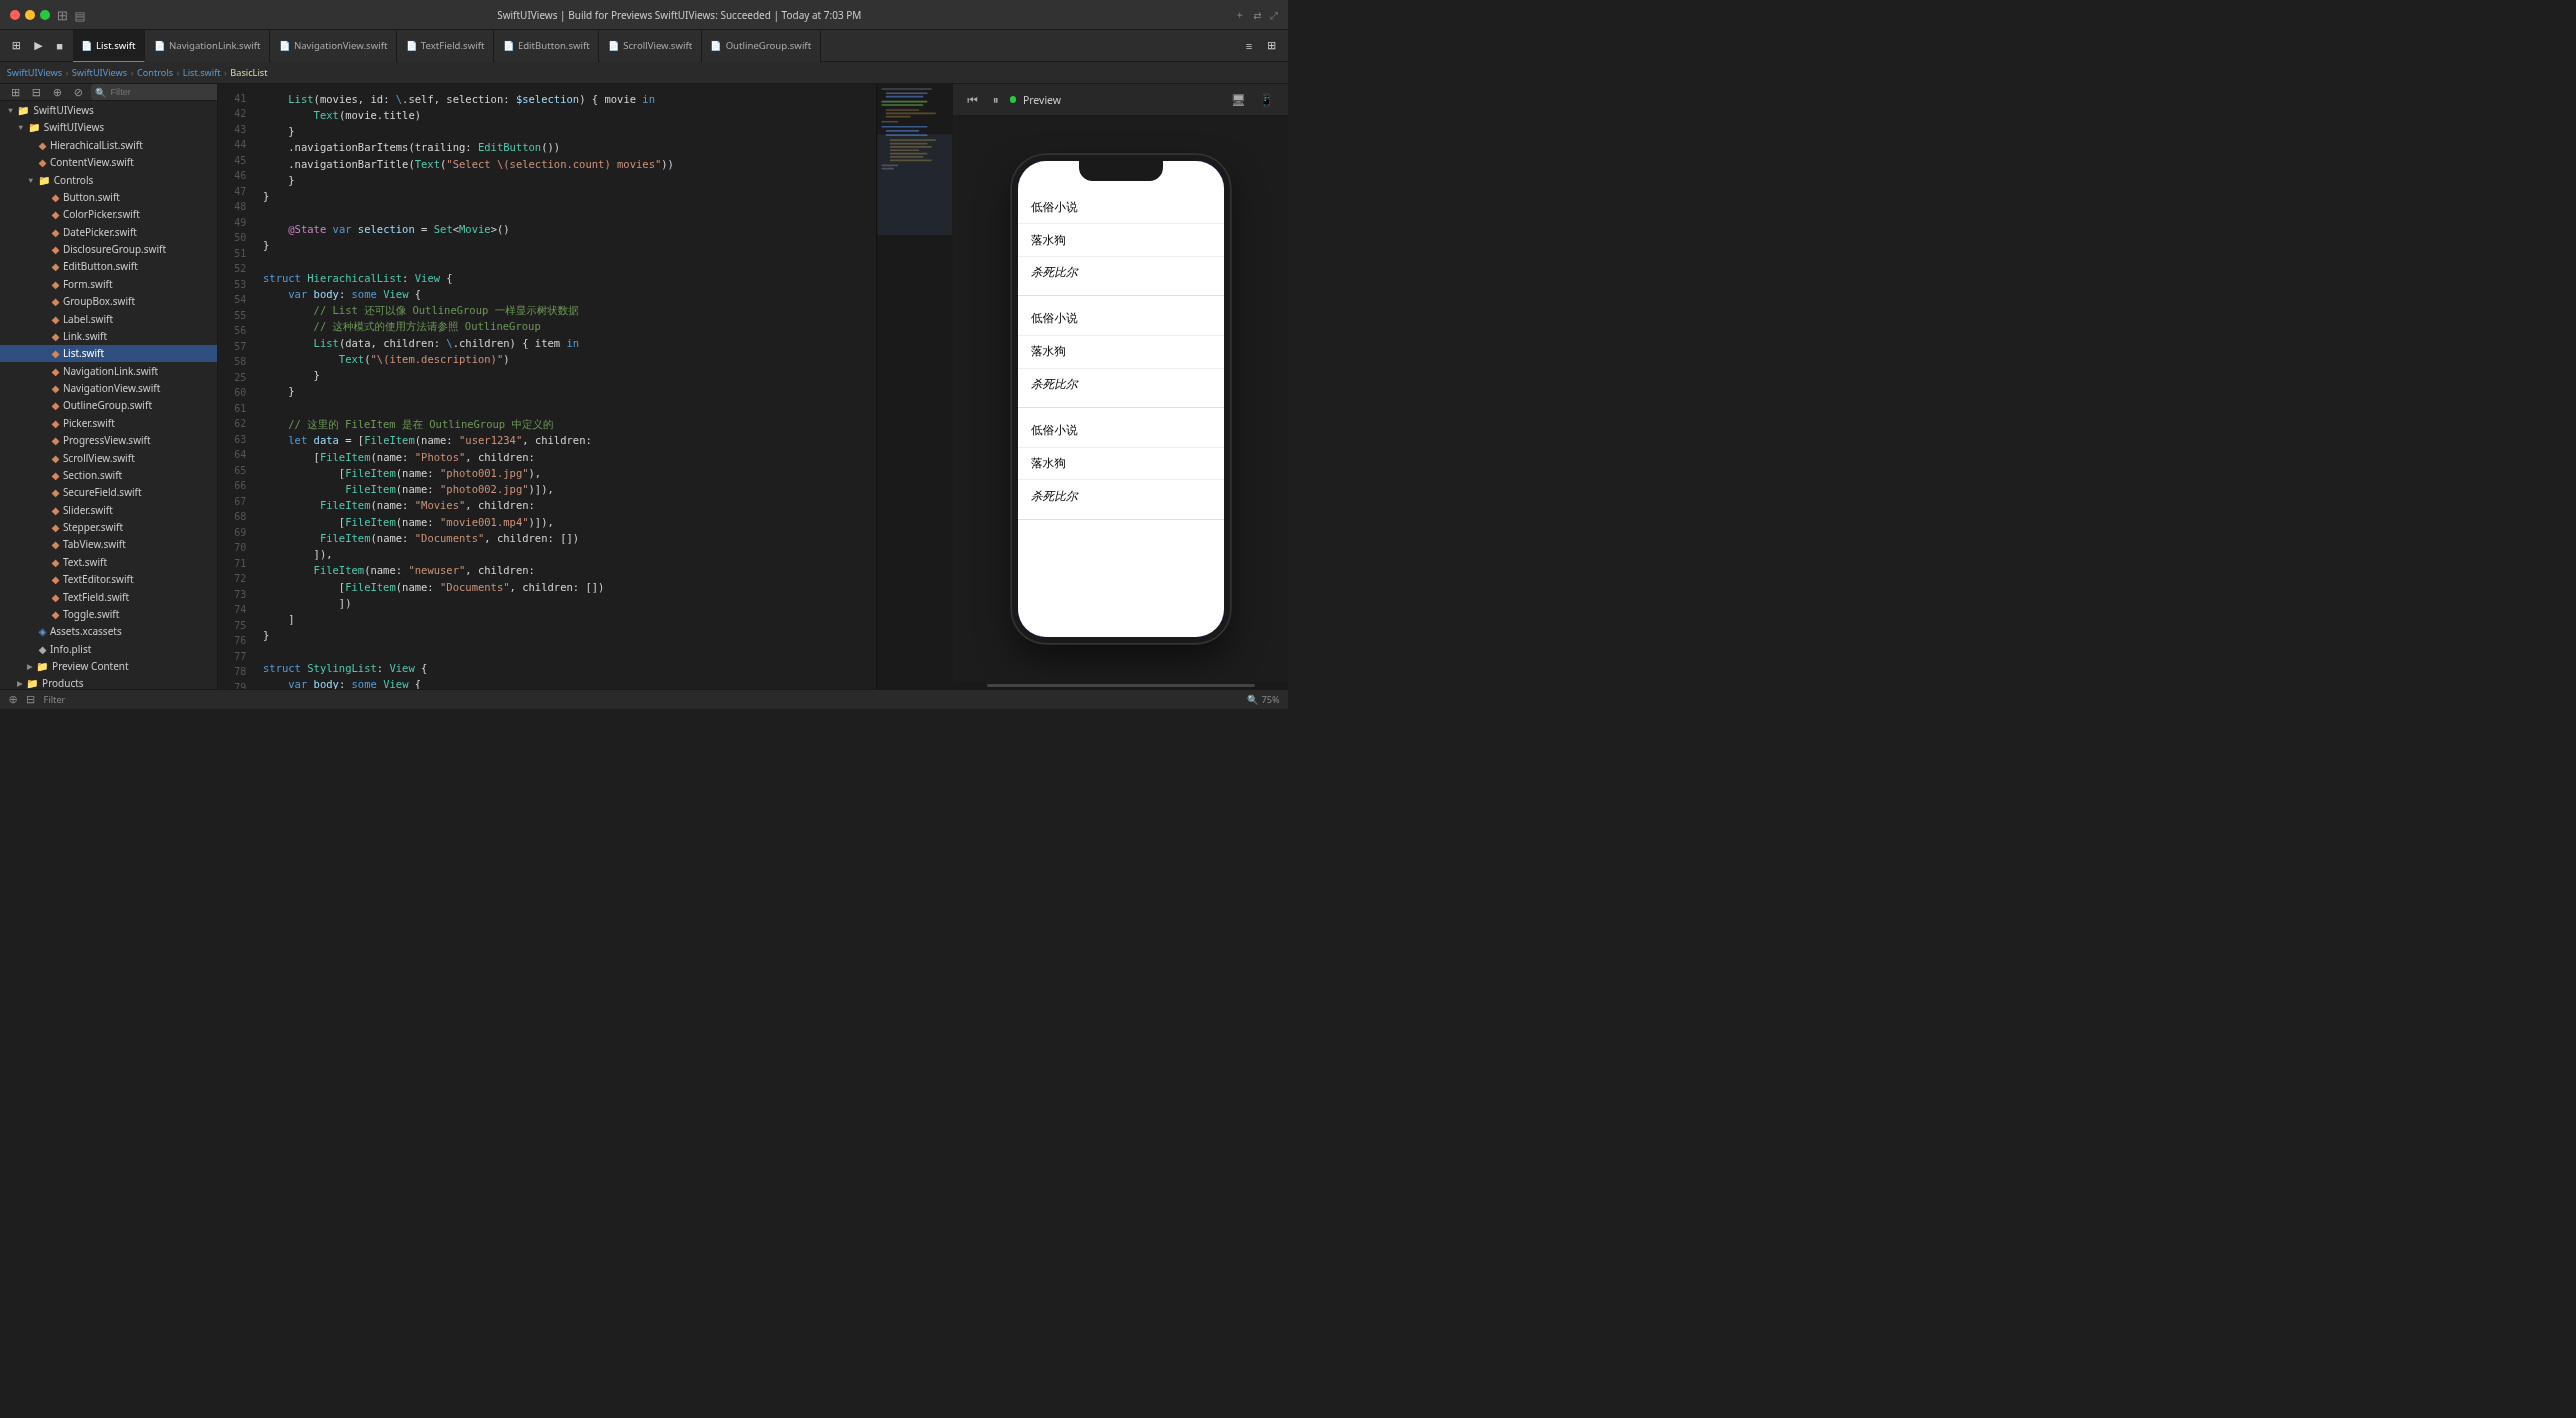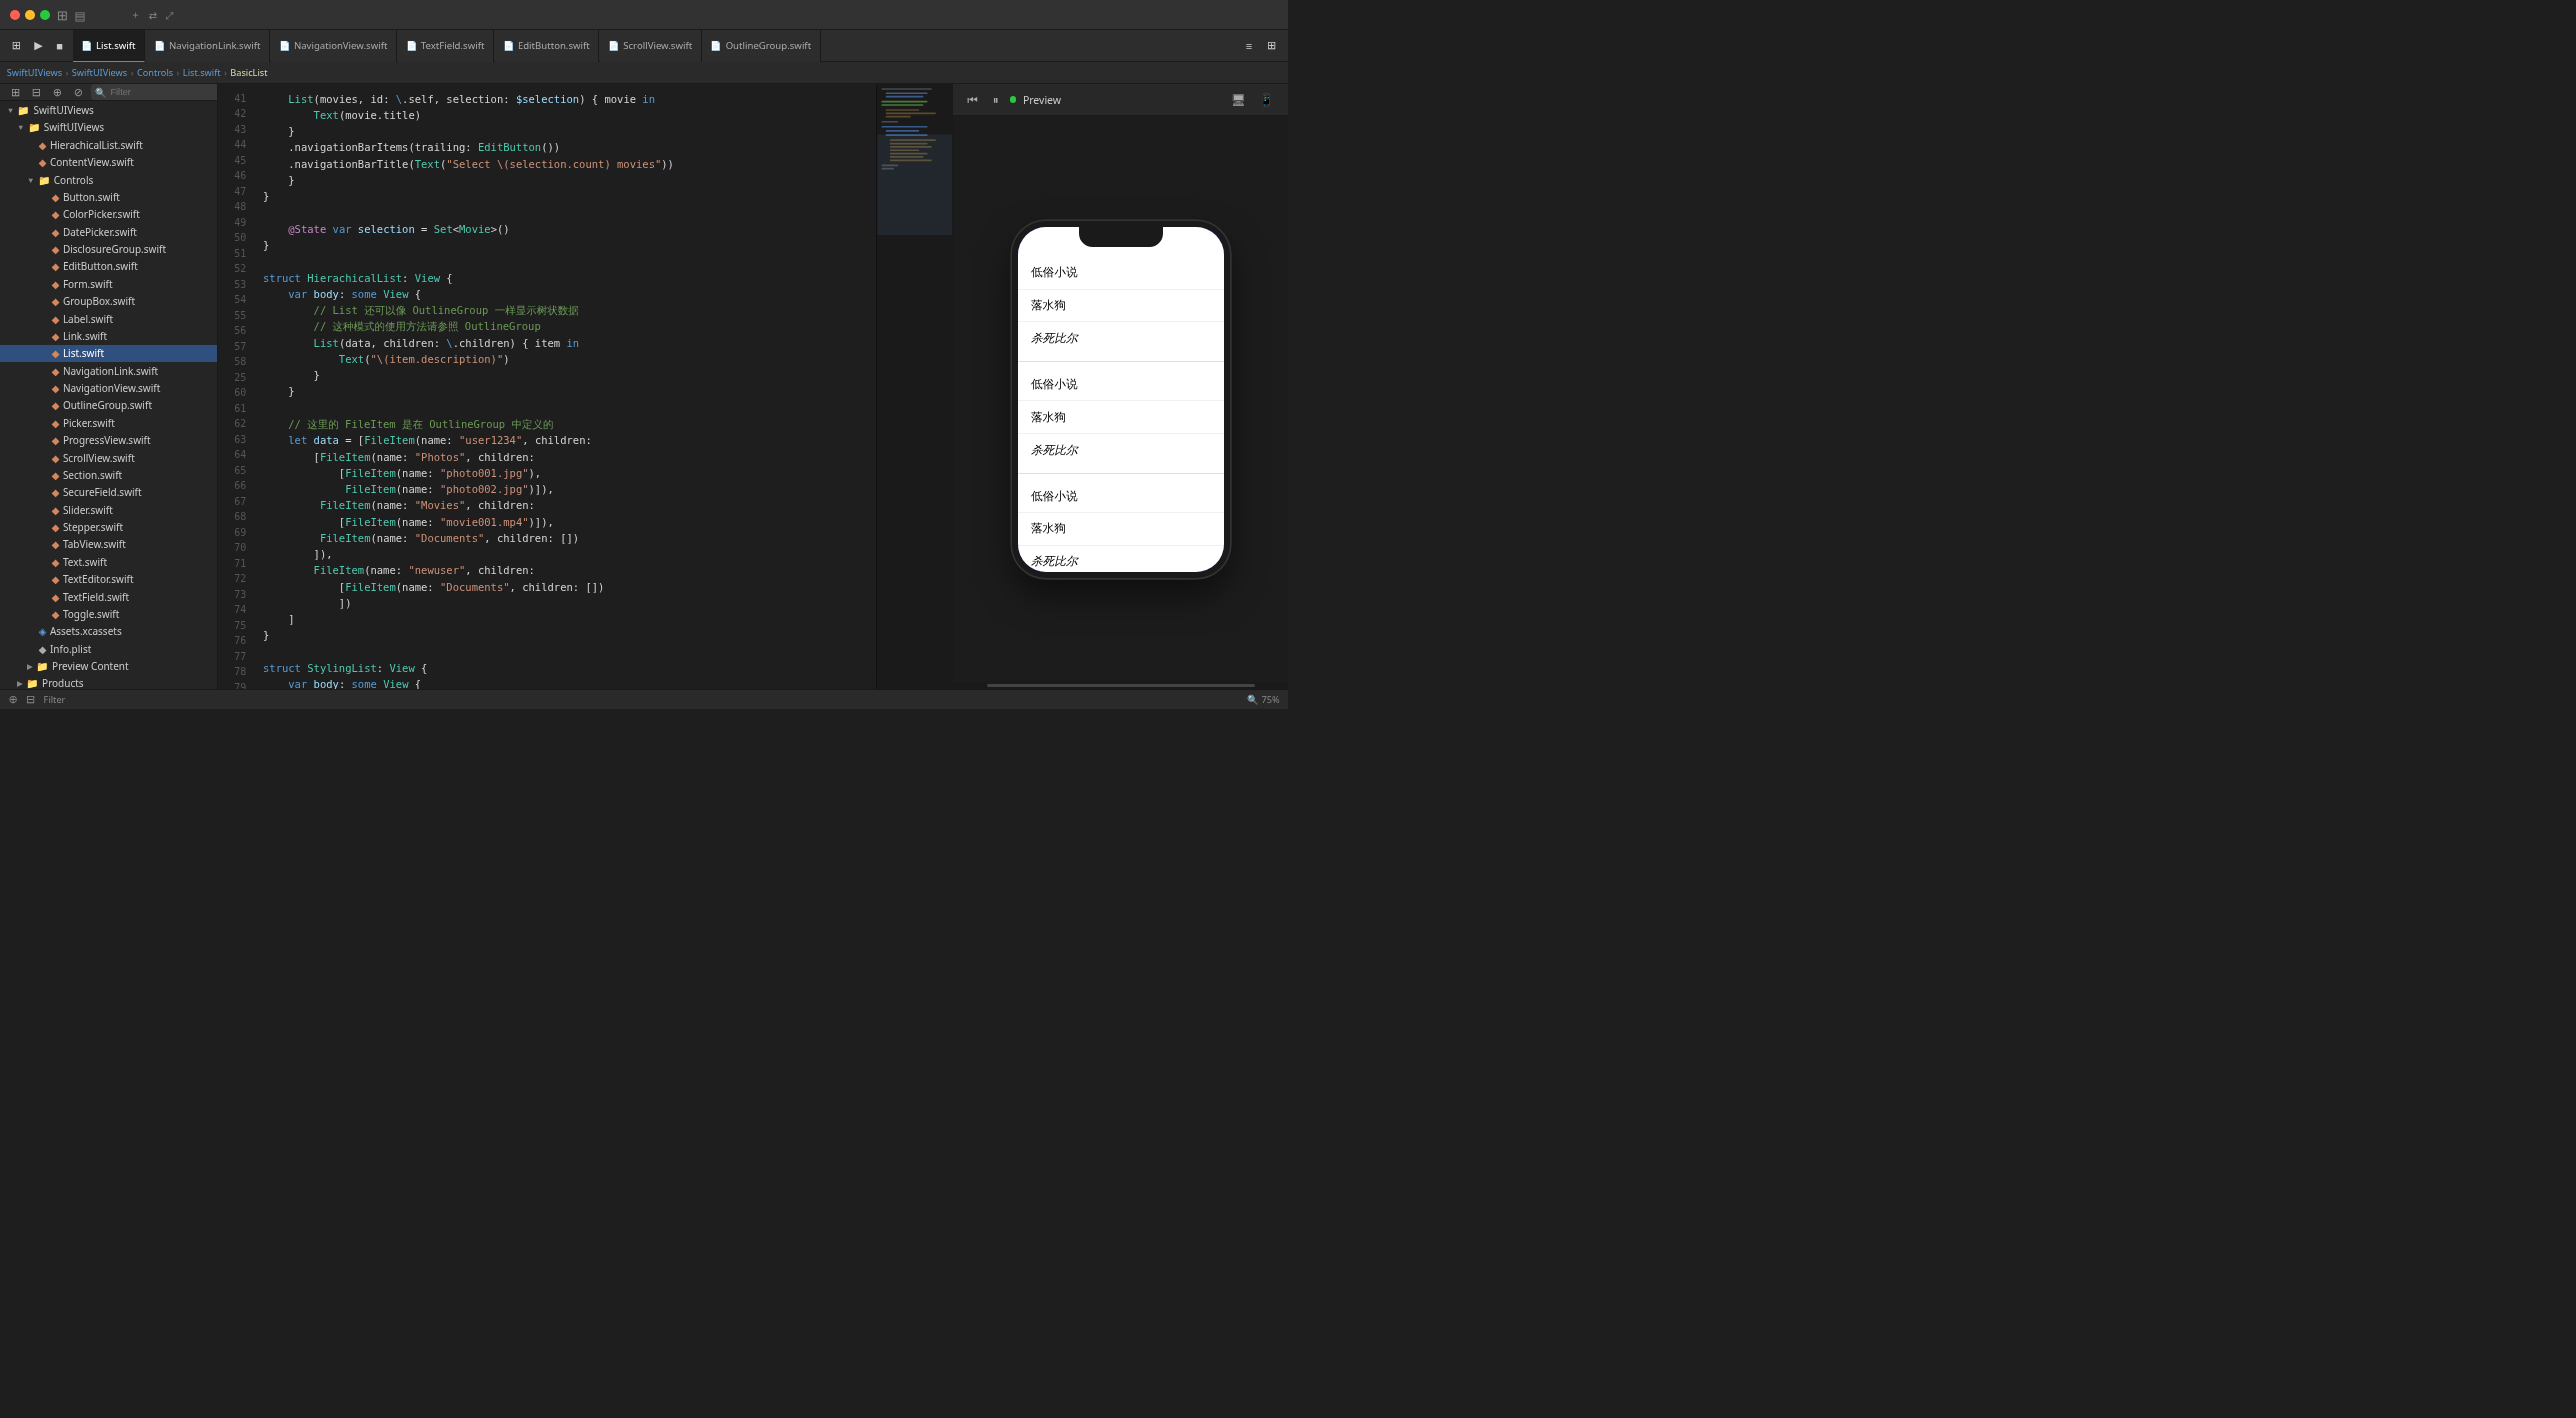--- a/index.html
+++ b/index.html
@@ -233,21 +233,21 @@
     
     .phone-container {
       flex: 1;
       display: flex;
       align-items: center;
       justify-content: center;
       padding: 17px;
     }
     .phone-frame {
       width: 218px;
-      height: 357px;
+      height: 488px;
       background: #6d28d9;
       border-radius: 34px;
       border: 6.7px solid #1a1a1a;
       position: relative;
       overflow: hidden;
       box-shadow: 0 0 0 1.7px #333, 0 17px 34px rgba(0,0,0,0.5);
     }
     .phone-notch {
       position: absolute;
       top: 0; left: 50%;
@@ -303,20 +303,21 @@
 <div class="title-bar">
   <div class="traffic-lights">
     <span class="traffic-light tl-red"></span>
     <span class="traffic-light tl-yellow"></span>
     <span class="traffic-light tl-green"></span>
   </div>
   <div style="width:67px; display:flex; gap:6.7px; align-items:center;">
     <span style="color:#888;font-size:13.4px;">⊞</span>
     <span style="color:#888;font-size:11.7px;">▤</span>
   </div>
+  <div class="title-bar-center">SwiftUIViews | Build for Previews SwiftUIViews: Succeeded | Today at 7:03 PM</div>
   <div class="title-bar-icons">
     <span style="color:#888;font-size:10px;">＋</span>
     <span style="color:#888;font-size:10px;">⇄</span>
     <span style="color:#888;font-size:10px;">⤢</span>
   </div>
 </div>
 
 <div class="toolbar">
   <span style="color:#888;font-size:11px;display:flex;gap:3.4px;">
     <button class="toolbar-btn">⊞</button>

